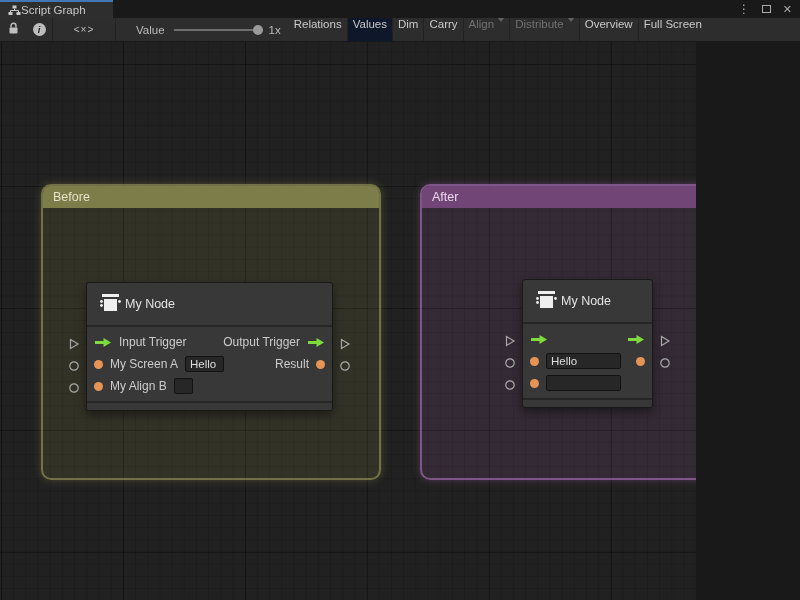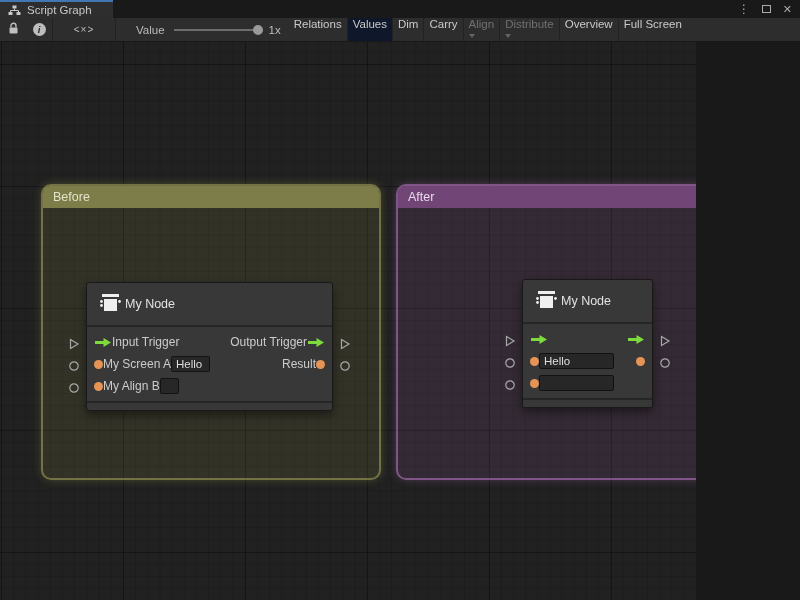--- a/index.html
+++ b/index.html
@@ -2,21 +2,21 @@
 <html><head>
 <meta charset="utf-8">
 <style>
   * { margin:0; padding:0; box-sizing:border-box; }
   html,body { width:800px; height:600px; overflow:hidden; background:#191919;
               font-family:"Liberation Sans", sans-serif; }
 
   
   .tabbar { height:18px; background:#191919; display:flex; position:relative; }
   .tab { width:113px; background:#2e2e2e; border-top:2px solid #4178b4;
-         display:flex; align-items:center; gap:6px; padding:0 8px;
+         display:flex; align-items:center; padding:0 8px;
          color:#c8c8c8; font-size:11.5px; }
   .tab-icon svg { display:block; }
   .window-controls { position:absolute; right:8px; top:0; height:18px;
                      display:flex; align-items:center; gap:12px; color:#ababab; }
   .wc-menu { font-size:12px; line-height:1; }
   .wc-max  { width:9px; height:8px; border:1.5px solid #ababab; }
   .wc-close{ font-size:11px; line-height:1; }
 
   
   .toolbar { height:24px; background:#2d2d2d; border-bottom:1px solid #181818;
@@ -30,21 +30,21 @@
                  color:#262626; font-size:9.5px; font-weight:bold; font-style:italic;
                  display:flex; align-items:center; justify-content:center; }
   .graph-asset { display:flex; align-items:center; gap:6px; margin-left:14px; color:#bcbcbc; }
   .zoom-area { display:flex; align-items:center; margin-left:20px; color:#bcbcbc; }
   .zoom-track { width:86px; height:2px; background:#6e6e6e; position:relative; margin:0 9px; }
   .zoom-knob { position:absolute; right:-3px; top:-4px; width:10px; height:10px;
                border-radius:50%; background:#9a9a9a; }
   .tb-buttons { display:flex; align-items:stretch; margin-left:8px; }
   .tb-buttons .tbb { display:flex; gap:4px; padding:0 5px; color:#cacaca; }
   .tbb.active { background:#0f172a; }
-  .tbb.disabled { color:#707070;flex-direction:column; }
+  .tbb.disabled { color:#707070; }
   .dd-arrow { width:0; height:0; border-left:3.5px solid transparent;
               border-right:3.5px solid transparent; border-top:4.5px solid #8a8a8a; }
   .tbb.disabled .dd-arrow { border-top-color:#636363; }
 
   
   .canvas { position:relative; width:696px; height:558px; background-color:#212121;
     background-image:
       linear-gradient(rgba(0,0,0,0.30) 1px, transparent 1px),
       linear-gradient(90deg, rgba(0,0,0,0.30) 1px, transparent 1px),
       linear-gradient(rgba(0,0,0,0.13) 1px, transparent 1px),
@@ -55,38 +55,38 @@
 
   
   .group { position:absolute; width:340px; height:296px; border-radius:10px;
            border:2px solid; }
   .group-header { height:22px; border-radius:7px 7px 0 0; display:flex;
                   align-items:center; padding:0 10px; font-size:12.5px; }
   .group.before { left:41px; top:142px; background:rgba(150,150,75,0.15);
                   border-color:rgba(170,170,95,0.55);
                   box-shadow:0 0 9px rgba(165,165,90,0.30); }
   .group.before .group-header { background:#7d7d49; color:#e3e3cb; }
-  .group.after { left:396px; top:142px; background:rgba(160,95,170,0.15);
+  .group.after { left:420px; top:142px; background:rgba(160,95,170,0.15);
                  border-color:rgba(180,115,190,0.60);
                  box-shadow:0 0 9px rgba(175,110,185,0.30); }
   .group.after .group-header { background:#714677; color:#ead9eb; }
 
   
   .node { position:absolute; background:#383838; border:1px solid #191919;
           border-radius:3px; box-shadow:0 4px 10px rgba(0,0,0,0.45);
           color:#cccccc; font-size:12px; }
   .node-before { left:86px; top:240px; width:247px; }
   .node-after  { left:522px; top:237px; width:131px; }
   .node-header { height:44px; border-bottom:2px solid #262626; display:flex;
                  align-items:center; gap:2px; padding:0 11px;
                  font-size:12.5px; color:#e2e2e2; }
   .node-ports { padding:4px 0; }
   .port-row { height:22px; display:flex; align-items:center;
               justify-content:space-between; padding:0 7px; }
-  .pside { display:flex; align-items:center; gap:0; }
+  .pside { display:flex; align-items:center; gap:7px; }
   .dot { width:9px; height:9px; border-radius:50%; background:#e69455; flex:none; }
   .arrow-icon svg { display:block; }
   .port-input { background:#272727; border:1px solid #121212; border-radius:2px;
                 height:16px; color:#dedede; font-size:11.5px; padding:0 4px;
                 font-family:"Liberation Sans", sans-serif; outline:none; }
   .in-sm-text { width:39px; }
   .in-sm-empty{ width:19px; }
   .in-lg { width:75px; }
   .node-footer { height:9px; border-top:2px solid #262626; background:#383838;
                  border-radius:0 0 3px 3px; }

